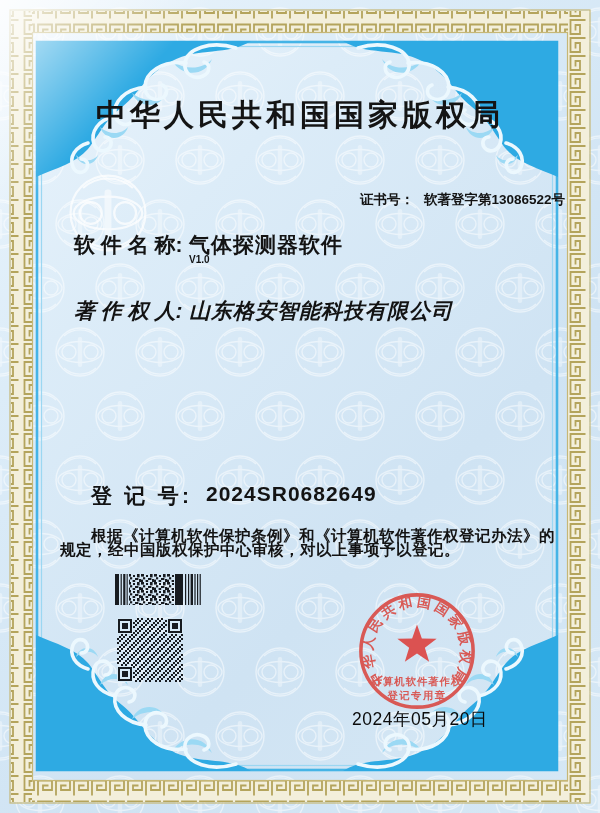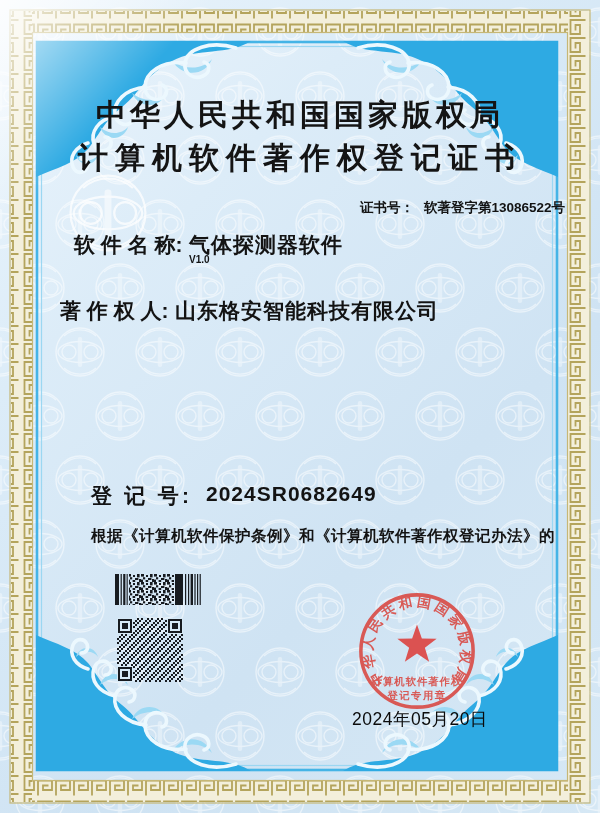--- a/index.html
+++ b/index.html
@@ -15,21 +15,21 @@
   }
   svg.bg{position:absolute;inset:0;z-index:0;}
   .content{position:absolute;inset:0;z-index:2;color:#131313;}
   .abs{position:absolute;}
   .title{
     width:600px;text-align:center;font-weight:700;font-size:30px;color:#141414;
     font-family:"Liberation Serif","DejaVu Serif",serif;white-space:nowrap;
   }
   .t1{top:95px;letter-spacing:4px;}
   .t2{top:138px;letter-spacing:7px;}
-  .certno{top:191px;left:360px;font-size:13.5px;font-weight:700;white-space:nowrap;margin-top:8px;}
+  .certno{top:191px;left:360px;font-size:13.5px;font-weight:700;white-space:nowrap;}
   .certno .lbl{margin-right:10px;}
   .frow{white-space:nowrap;font-weight:700;font-size:21px;}
   .frow .flabel{
     display:inline-block;width:98px;text-align:justify;text-align-last:justify;
     vertical-align:top;
   }
   .frow .fvalue{margin-left:17px;letter-spacing:1px;}
   .stmt{left:60px;width:492px;font-size:15.5px;font-weight:700;letter-spacing:.5px;white-space:nowrap;}
   .stmt.l1{top:526px;padding-left:31px;}
   .stmt.l2{top:540px;}
@@ -98,42 +98,42 @@
     </g>
 
     <use href="#flourish" transform="translate(36,41)"></use>
     <use href="#flourish" transform="translate(558,41) scale(-1,1)"></use>
     <use href="#flourish" transform="translate(36,771) scale(1,-1)"></use>
     <use href="#flourish" transform="translate(558,771) scale(-1,-1)"></use>
   </svg>
 
   <div class="content">
     <div class="abs title t1">中华人民共和国国家版权局</div>
-    <div class="abs title t2">计算机软件著作权登记证书</div>
 
     <div class="abs certno">
       <span class="lbl">证书号：</span><span>软著登字第13086522号</span>
     </div>
 
     <div class="abs frow" style="top:231px;left:74px;">
       <span class="flabel">软 件 名 称:</span><span class="fvalue">气体探测器软件</span>
     </div>
     <div class="abs frow" style="top:254px;left:189px;font-size:10px;">V1.0</div>
 
-    <div class="abs frow" style="top:297px;left:60px;">
+    <div class="abs frow" style="top:297px;left:74px;font-style:italic;">
       <span class="flabel">著 作 权 人:</span><span class="fvalue">山东格安智能科技有限公司</span>
     </div>
 
 
 
     <div class="abs frow" style="top:462px;left:91px;margin-top:20px;">
       <span class="flabel">登 记 号:</span><span class="fvalue">2024SR0682649</span>
     </div>
 
     <div class="abs stmt l1">根据《计算机软件保护条例》和《计算机软件著作权登记办法》的</div>
+    <div class="abs stmt l2">规定，经中国版权保护中心审核，对以上事项予以登记。</div>
 
     <svg class="abs" style="top:574px;left:115px;" width="92" height="31" viewBox="0 0 92 31">
       <defs>
         <pattern id="bnoise" width="13" height="8" patternUnits="userSpaceOnUse">
           <g fill="#171b20">
             <rect x="0" y="0" width="3" height="2.6"></rect>
               <rect x="5" y="1" width="2" height="2"></rect>
             <rect x="9" y="0" width="2.6" height="3.4"></rect>
               <rect x="2" y="3.2" width="2.2" height="2.2"></rect>
             <rect x="7" y="4" width="3.4" height="2"></rect>

